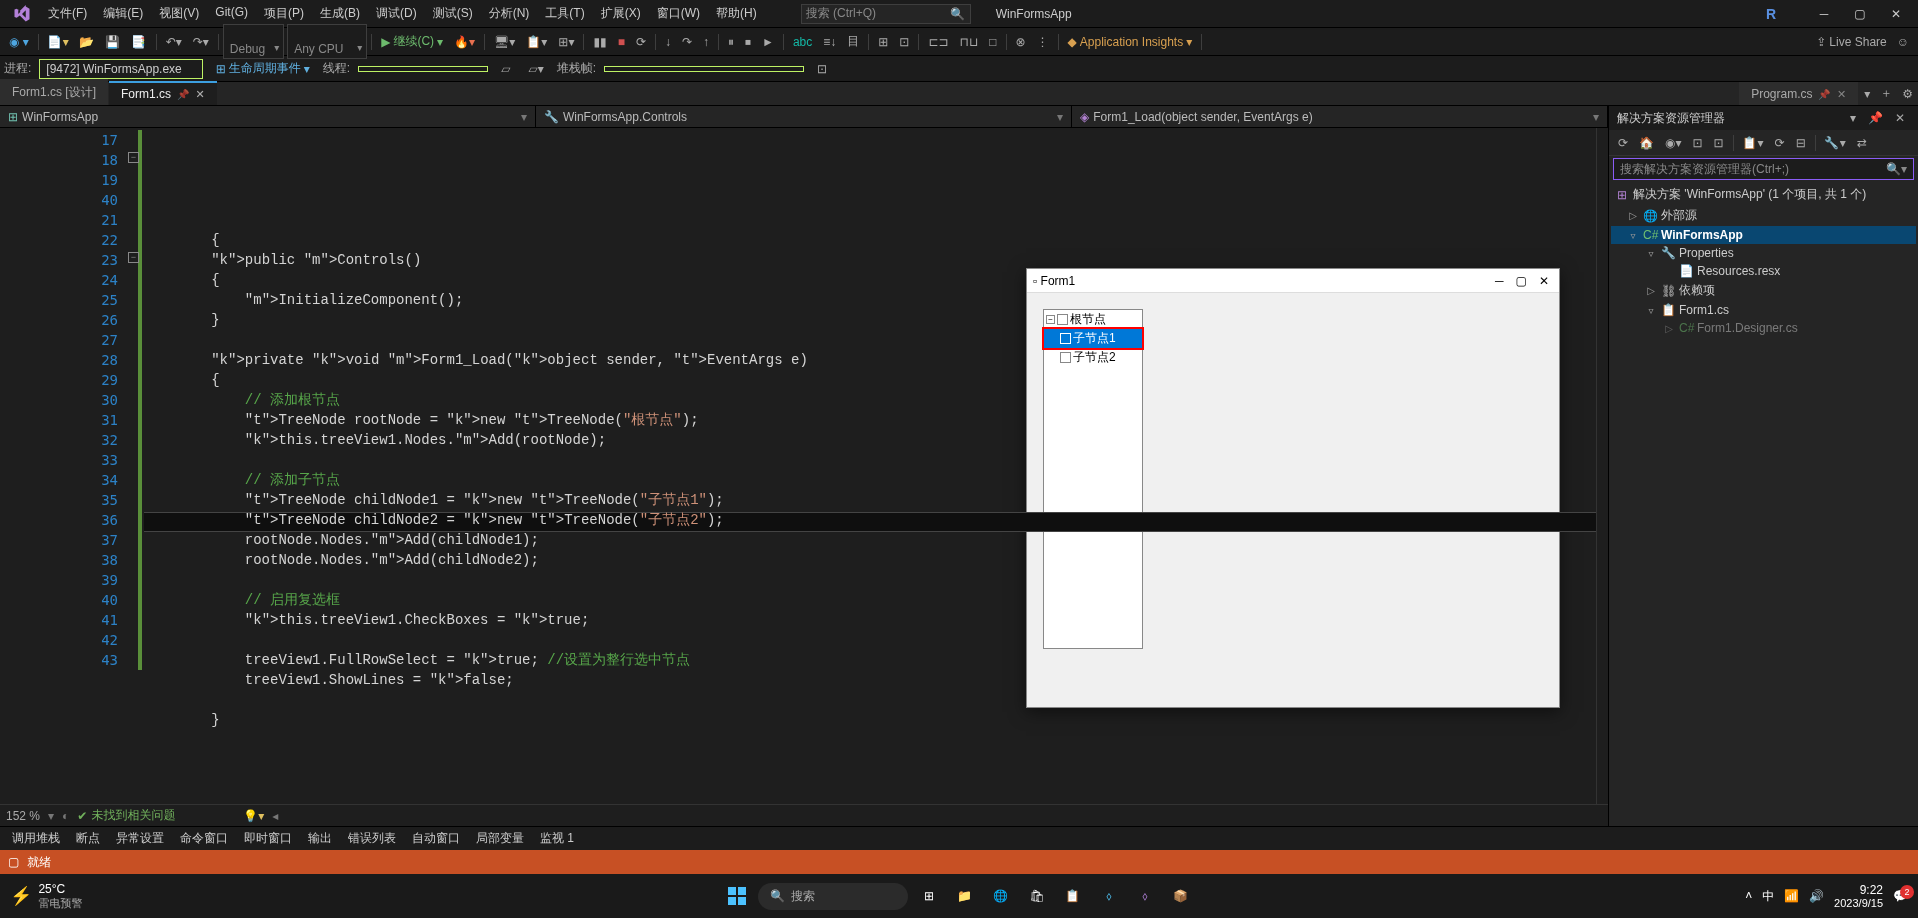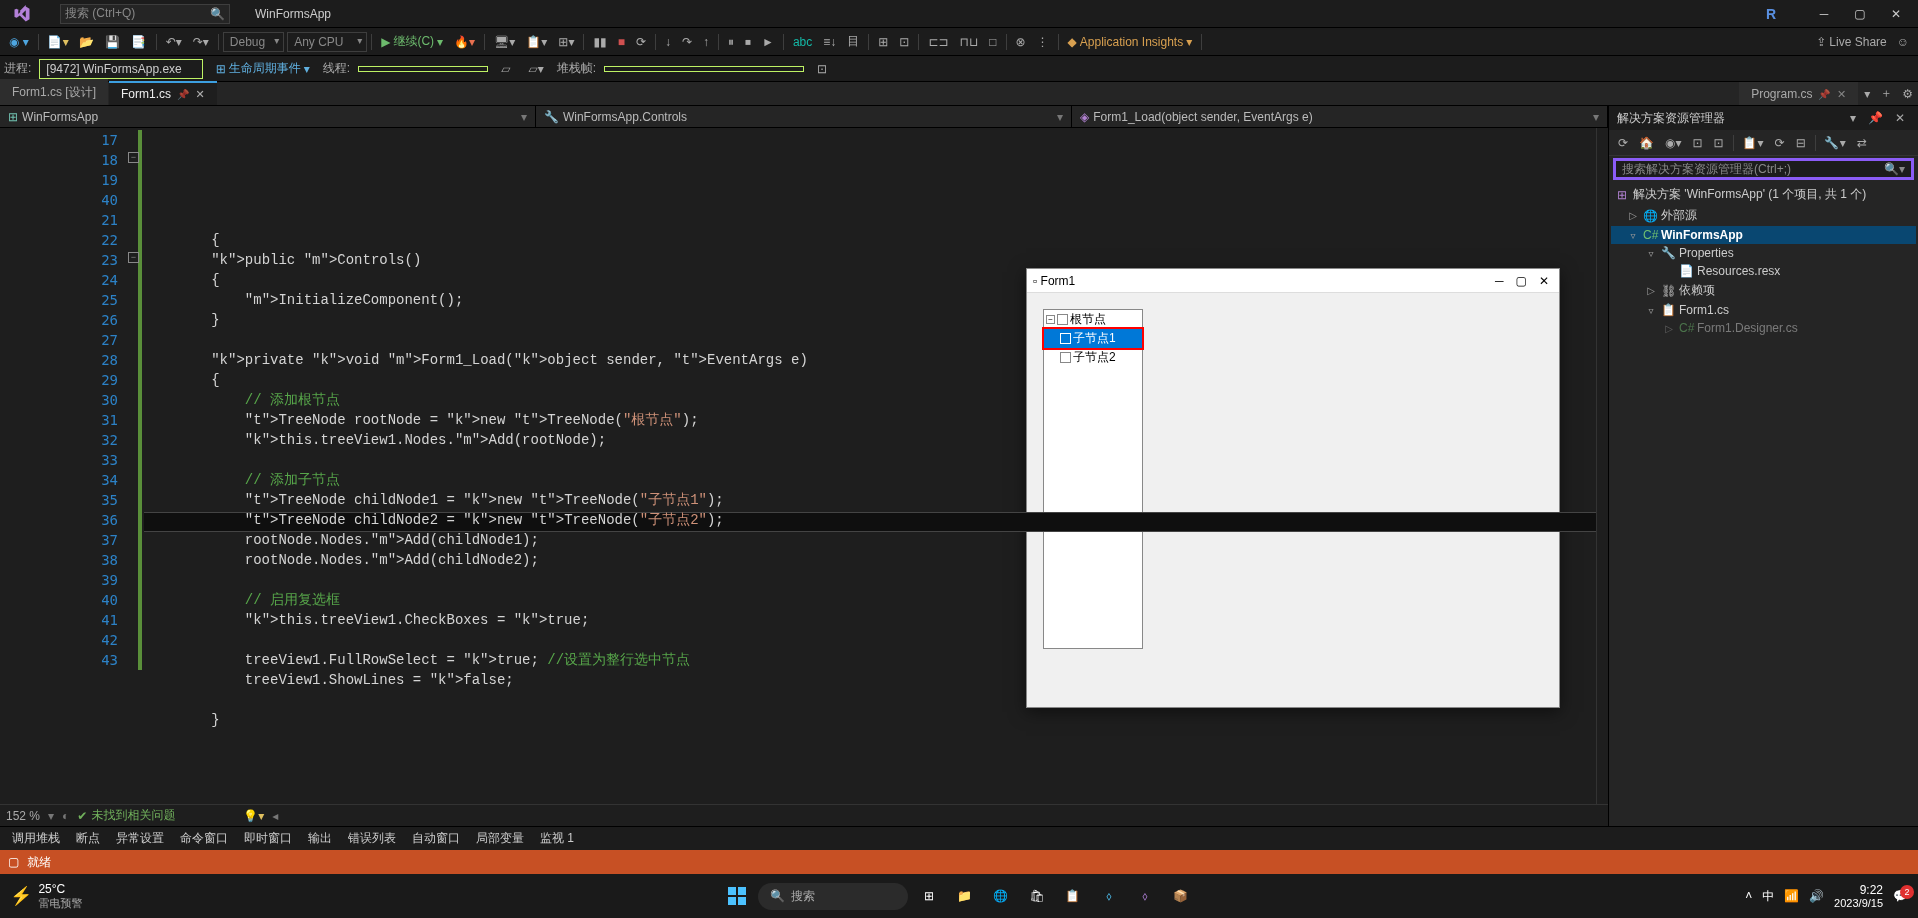--- a/index.html
+++ b/index.html
@@ -1,31 +1,31 @@
 <!DOCTYPE html>
 <html><head>
 <meta charset="utf-8">
 <style>
   * { margin: 0; padding: 0; box-sizing: border-box; }
   body { font-family: "Segoe UI", "Microsoft YaHei", sans-serif; background: #1e1e1e; color: #d4d4d4; font-size: 12px; overflow: hidden; width: 1918px; height: 918px; }
   
   .menubar { height: 28px; background: #1c1c1c; display: flex; align-items: center; padding: 0 4px; border-bottom: 1px solid #000; }
   .vs-logo { width: 20px; height: 20px; margin: 0 8px; display:flex; align-items:center; justify-content:center; }
   .menu-item { padding: 4px 8px; cursor: pointer; font-size: 12px; color: #ccc; }
-  .search-box { margin-left: 20px; width: 170px; height: 20px; background: #252525; border: 1px solid #3e3e3e; display:flex; align-items:center; padding:0 4px; color:#888; font-size:12px;}
+  .search-box { margin-left: 36px; width: 170px; height: 20px; background: #252525; border: 1px solid #3e3e3e; display:flex; align-items:center; padding:0 4px; color:#888; font-size:12px;}
   .search-box .icon { margin-left:auto; }
   .app-title { margin-left: 25px; color: #ccc; font-size: 12px;}
   .win-controls { margin-left: auto; display: flex; align-items:center;}
   .win-btn { width: 36px; height: 28px; display:flex; align-items:center; justify-content:center; cursor:pointer; color:#ccc;}
   .r-icon { margin-right:30px; color:#598fe0; font-weight:bold; font-size:14px;}
 
   .toolbar { height: 28px; background: #1c1c1c; display: flex; align-items: center; padding: 0 4px; gap:1px; border-bottom:1px solid #000;}
   .tb-btn { padding: 3px 5px; cursor:pointer; display:inline-flex; align-items:center; gap:3px; color:#aaa; font-size:12px; border-radius:2px;}
   .tb-sep { width:1px; height:16px; background:#3e3e3e; margin:0 3px;}
-  .combo { background:#1c1c1c; border:1px solid #3e3e3e; padding:2px 18px 2px 6px; color:#888; font-size:12px; position:relative;}
+  .combo { background:#1c1c1c; border:1px solid #3e3e3e; padding:17px 18px 2px 6px; color:#888; font-size:12px; position:relative;}
   .combo::after { content:"▾"; position:absolute; right:4px; color:#888; font-size:10px;}
 
   .row2 { height: 26px; background:#1c1c1c; display:flex; align-items:center; padding:0 4px; gap:8px; border-bottom:1px solid #000; font-size:12px; color:#aaa;}
   .pill { background:#1c1c1c; border:1px solid #bef264; padding:2px 20px 2px 6px; color:#ccc; position:relative; min-width:120px;}
 
   .tabrow { height: 24px; background:#252525; display:flex; border-bottom:1px solid #000; align-items:flex-end;}
   .doc-tab { padding:4px 12px; background:#2d2d2d; color:#aaa; font-size:12px; margin-right:1px; display:flex; align-items:center; gap:6px; cursor:pointer; border-top:1px solid transparent;}
   .doc-tab.active { background:#1e1e1e; color:#eee; border-top:2px solid #3c9fe0;}
   .doc-tab .close { font-size:11px; opacity:.7;}
   .doc-tab .pin { font-size:10px; opacity:.6;}
@@ -51,21 +51,21 @@
   
   .minimap { width:12px; background:#1e1e1e; border-left:1px solid #333;}
   
   .zoom-row { height:22px; background:#1e1e1e; border-top:1px solid #333; display:flex; align-items:center; padding:0 6px; gap:8px; color:#aaa;}
   .zoom-row .err { color:#71b15c; display:inline-flex; align-items:center; gap:4px;}
 
   .solution { width:310px; background:#252525; display:flex; flex-direction:column; border-left:1px solid #000;}
   .sol-title { height:24px; background:#1c1c1c; padding:4px 8px; display:flex; align-items:center; font-size:12px; color:#ccc; gap:8px;}
   .sol-title .r { margin-left:auto; display:flex; gap:2px;}
   .sol-tb { height:26px; background:#252525; display:flex; align-items:center; padding:0 4px; gap:1px; border-bottom:1px solid #333;}
-  .sol-search { height:22px; background:#1c1c1c; border:3px solid #8b5cf6; margin:2px 4px; padding:2px 6px; display:flex; align-items:center; color:#888;}
+  .sol-search { height:22px; background:#1c1c1c; border:1px solid #8b5cf6; margin:2px 4px; padding:2px 6px; display:flex; align-items:center; color:#888;}
   .tree { flex:1; padding:2px 2px; overflow:auto;}
   .tree-item { padding:2px 4px; display:flex; align-items:center; gap:4px; color:#ccc; cursor:pointer; white-space:nowrap;}
   .tree-item.sel { background:#094771; color:#fff;}
   .tw { width:12px; display:inline-block; text-align:center; color:#999; font-size:10px;}
   .ic { display:inline-block; width:14px; text-align:center;}
 
   .bottom-tabs { height:24px; background:#1c1c1c; display:flex; align-items:center; padding:0 4px; border-top:1px solid #000;}
   .bt-item { padding:3px 8px; font-size:12px; color:#ccc; cursor:pointer;}
   
   .statusbar { height:24px; background:#c75024; display:flex; align-items:center; padding:0 8px; color:#fff; font-size:12px; gap:8px;}
@@ -91,20 +91,35 @@
 </style>
 </head>
 <body>
 
 <div class="menubar">
   <div class="vs-logo">
     <svg width="18" height="18" viewBox="0 0 24 24">
         <path fill="#b380d8" d="M17 2l5 3v14l-5 3-8-8-4 3-3-1V6l3-1 4 3 8-8zM7 12l3-3-3-3v6zm10 5V7l-5 5 5 5z"></path>
       </svg>
   </div>
+  <div id="menu-items" style="display:flex;">
+      <span class="menu-item">文件(F)</span>
+      <span class="menu-item">编辑(E)</span>
+      <span class="menu-item">视图(V)</span>
+      <span class="menu-item">Git(G)</span>
+      <span class="menu-item">项目(P)</span>
+      <span class="menu-item">生成(B)</span>
+      <span class="menu-item">调试(D)</span>
+      <span class="menu-item">测试(S)</span>
+      <span class="menu-item">分析(N)</span>
+      <span class="menu-item">工具(T)</span>
+      <span class="menu-item">扩展(X)</span>
+      <span class="menu-item">窗口(W)</span>
+      <span class="menu-item">帮助(H)</span>
+    </div>
   <div class="search-box">
     <span>搜索 (Ctrl+Q)</span>
     <span class="icon">🔍</span>
   </div>
   <div class="app-title">WinFormsApp</div>
   <div class="win-controls">
     <div class="r-icon">R</div>
     <div class="win-btn">─</div>
     <div class="win-btn">▢</div>
     <div class="win-btn">✕</div>

